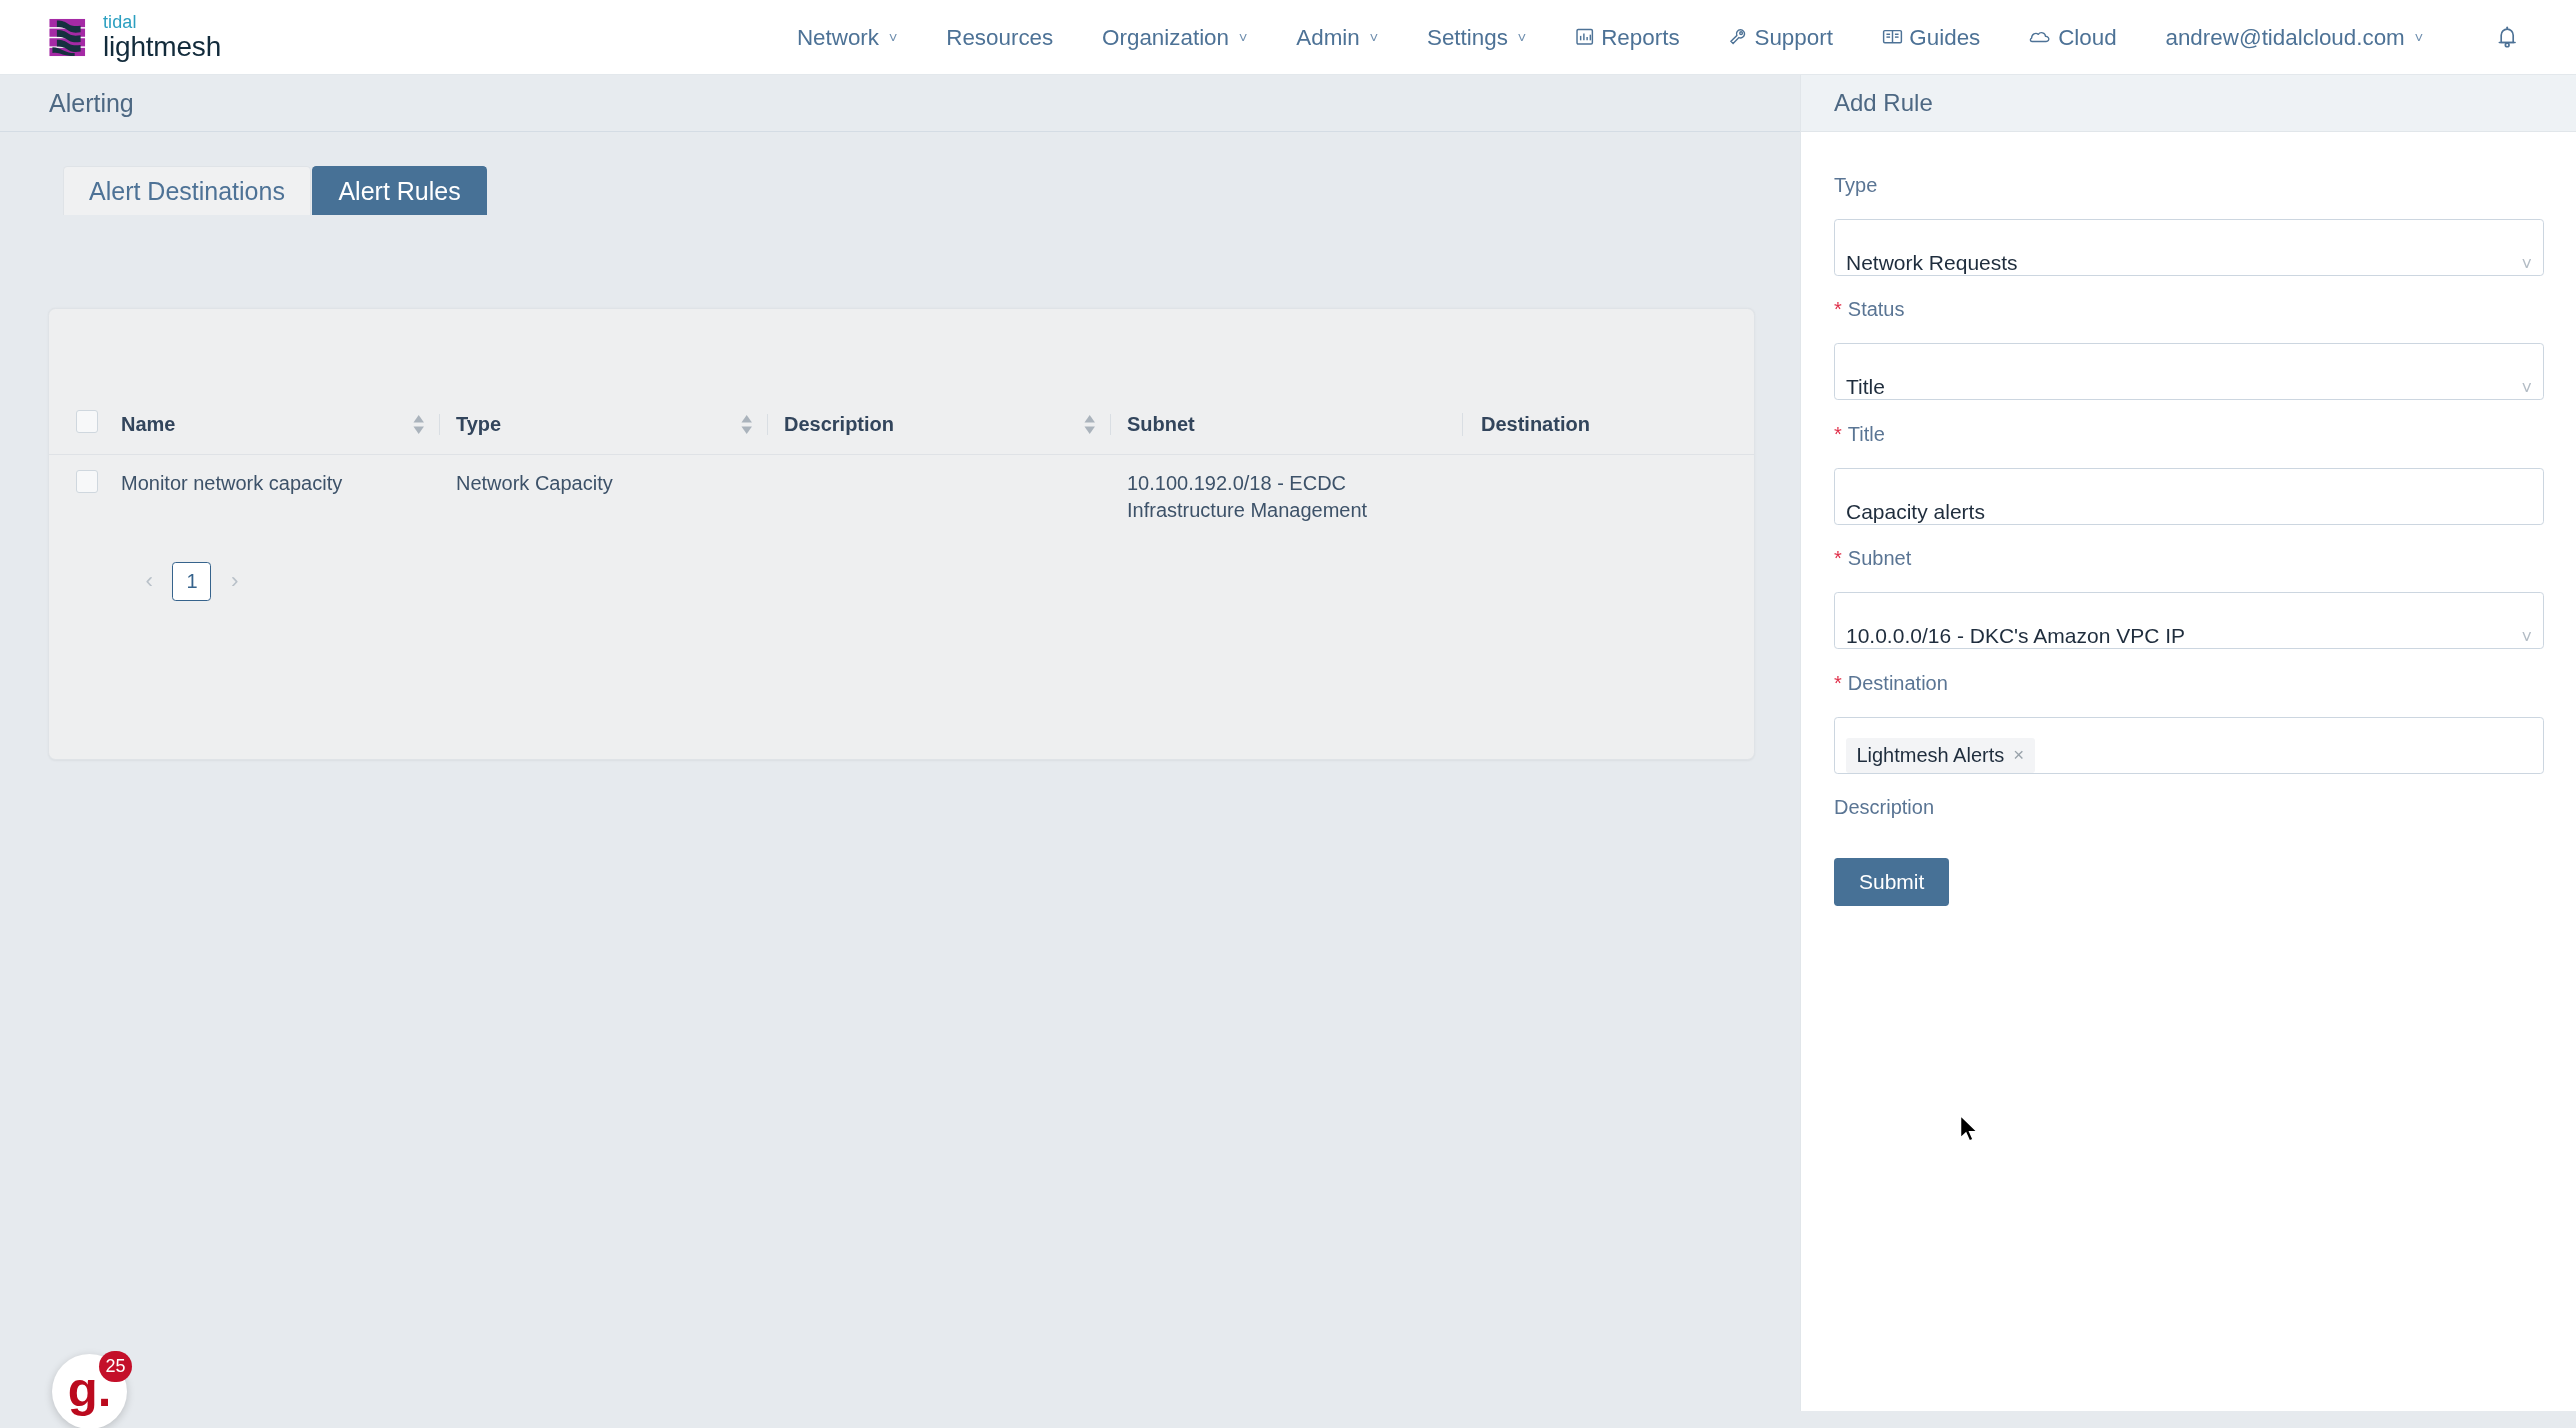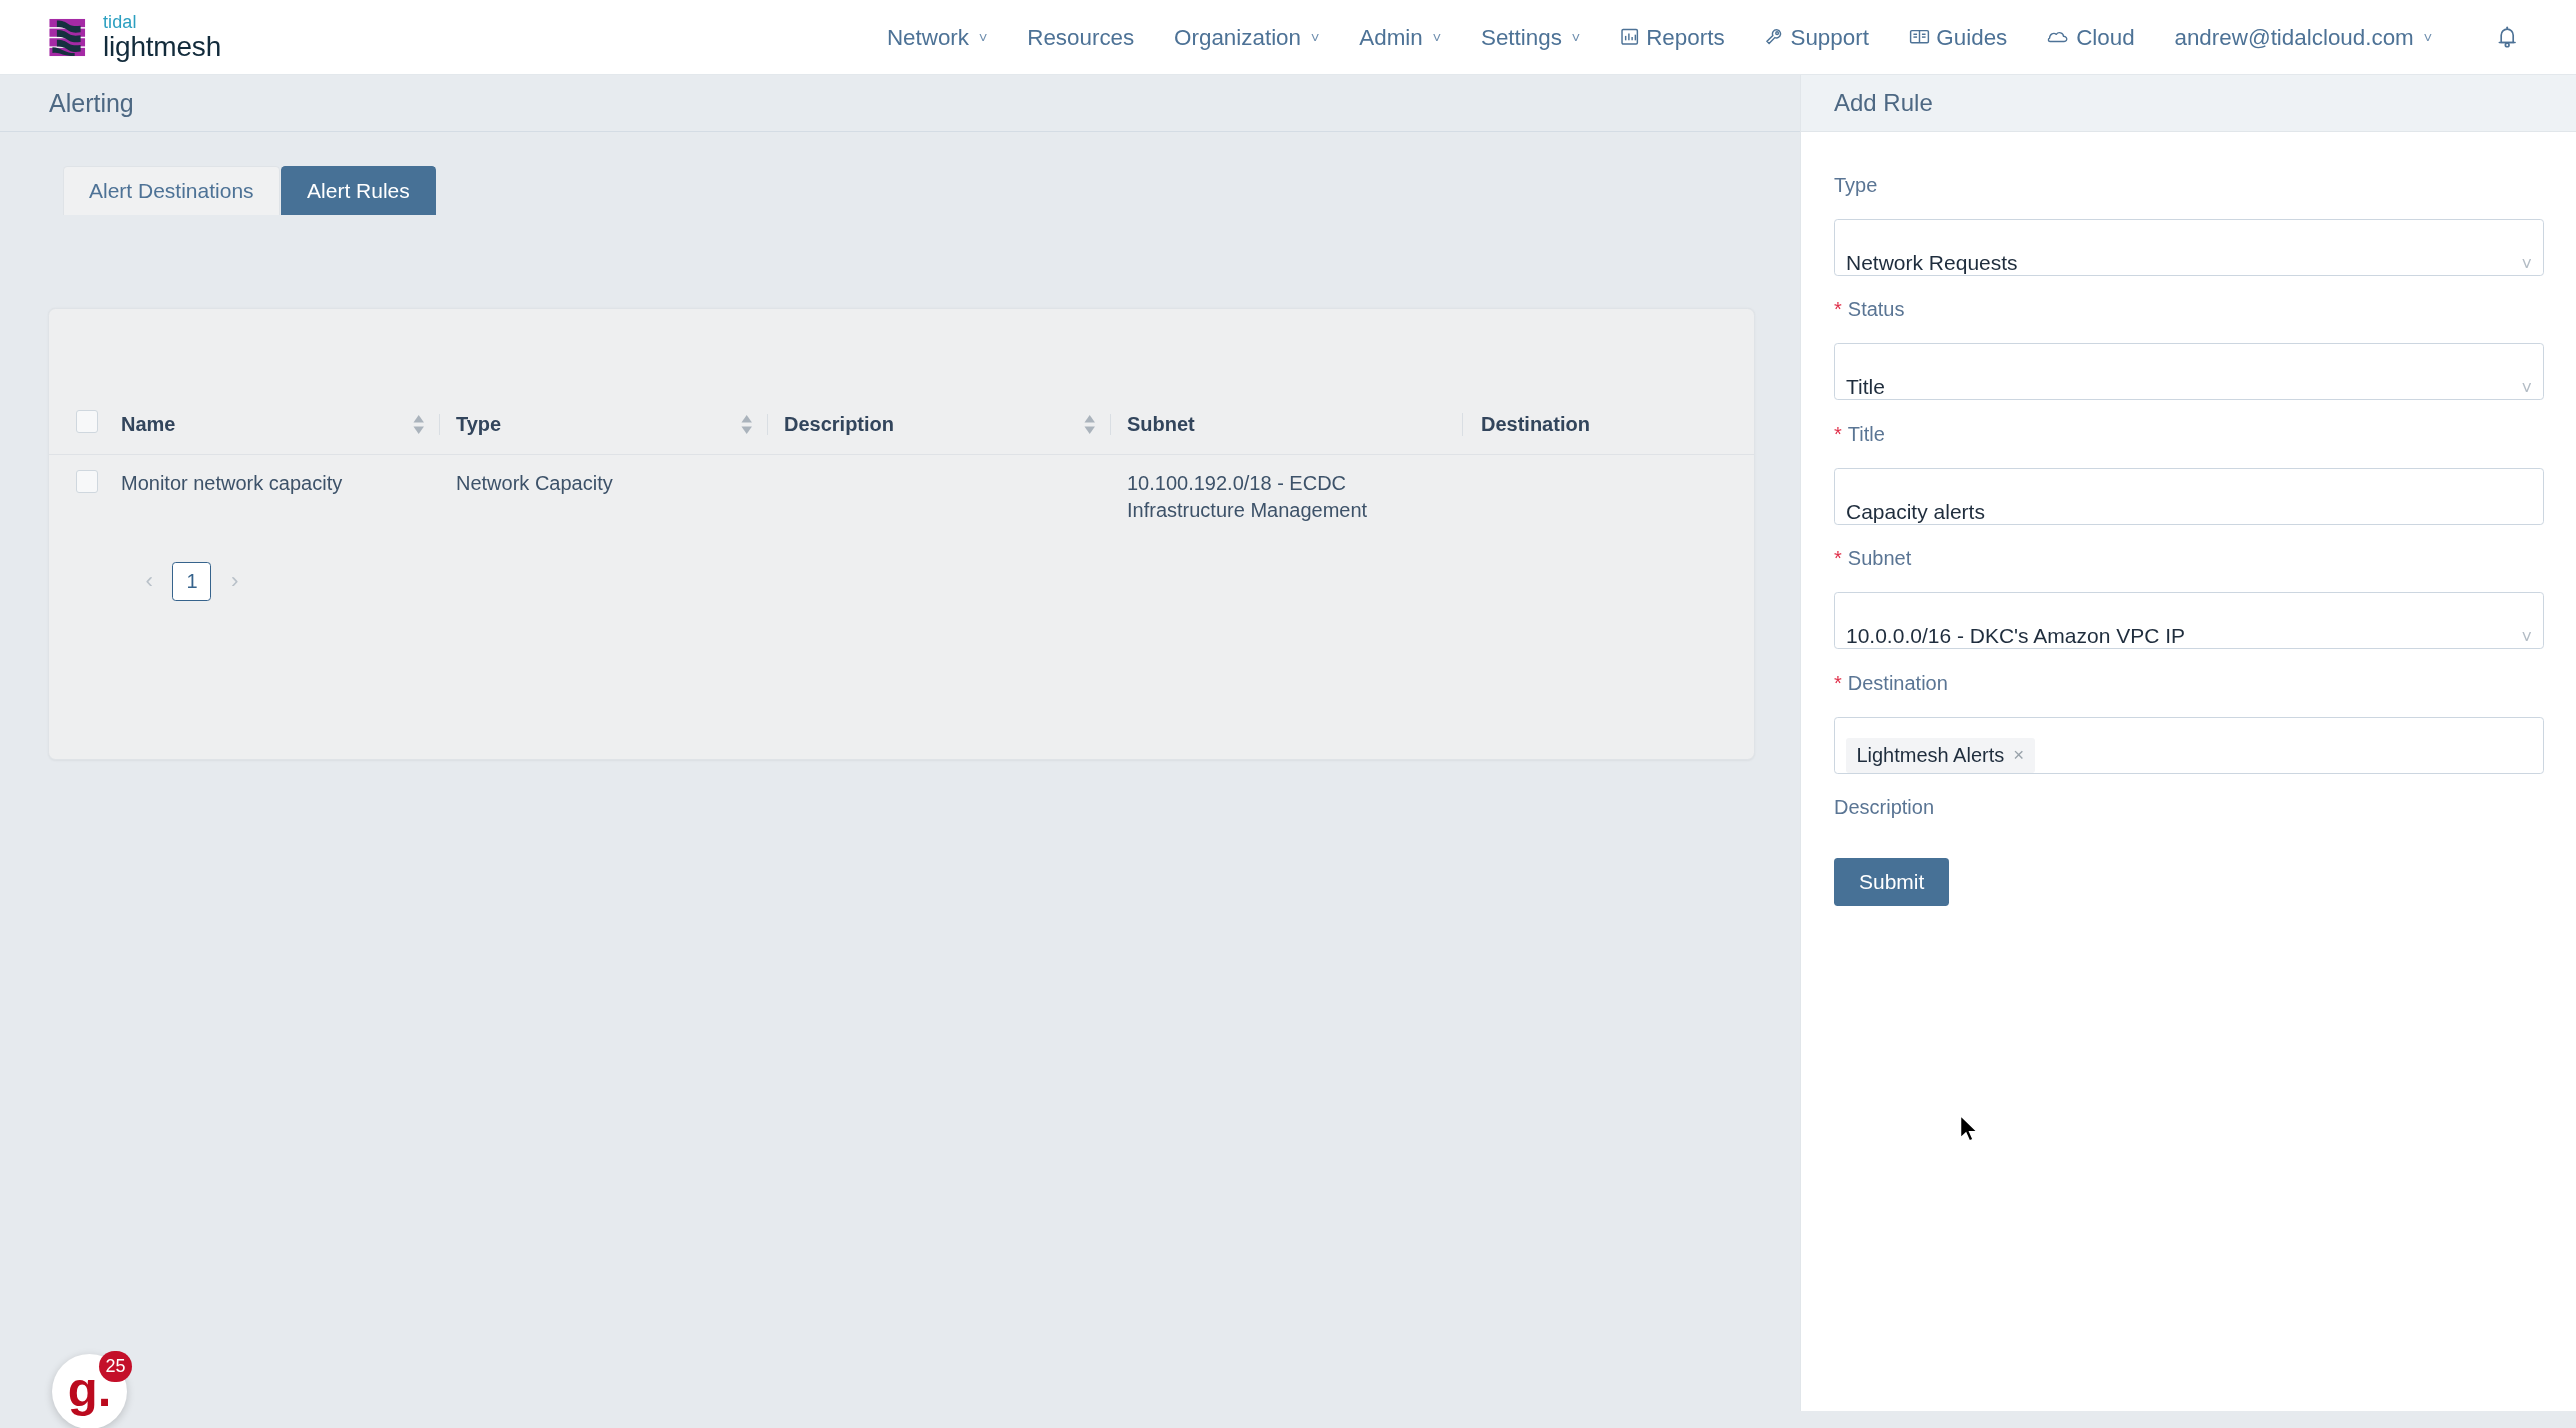--- a/index.html
+++ b/index.html
@@ -20,21 +20,21 @@
   .logo-wrap {
     display: flex; align-items: center; margin-left: 45px; gap: 12px;
   }
   .logo-mark { width: 46px; height: 43px; display: block; }
   .logo-text { display: flex; flex-direction: column; line-height: 1; }
   .logo-tidal { font-size: 18px; color: #2b9fc0; letter-spacing: 0.1px; }
   .logo-light { font-size: 28px; color: #122b3b; letter-spacing: -0.2px; margin-top: 1.5px; }
 
   .nav-right {
     margin-left: auto; display: flex; 
-    padding-right: 43px; gap: 7px;
+    padding-right: 43px; gap: 16px;
   }
   .nav-item {
     display: flex; align-items: center; gap: 6.7px;
     color: #4d7296; font-size: 22.4px;
     padding: 0 16.4px; height: 75px; line-height: 75px;
     white-space: nowrap; cursor: pointer;
   }
   .nav-item .caret { font-size: 15px; color: #6f8faf; margin-left: 3px; }
   .nav-ico { display: inline-flex; align-items: center; }
   .bell-btn { padding: 0 15px 0 40px; }
@@ -50,21 +50,21 @@
     display: flex; align-items: center;
     padding-left: 49px;
     border-bottom: 0.7px solid #d4dce4;
     background: #e7ebef;
   }
   .page-title { font-size: 25px; color: #4d6883; }
 
   .tabs { display: flex; padding: 34px 0 0 63px; }
   .tab {
     height: 49px; display: flex; align-items: center; justify-content: center;
-    padding: 0 25px; font-size: 21px; cursor: pointer;
+    padding: 0 25px; font-size: 25px; cursor: pointer;
     border-radius: 4.5px 4.5px 0 0;
   }
   .tab.inactive {
     background: #f0f1f2; color: #4d7296;
     border: 0.7px solid #dfe3e7; border-bottom: none;
   }
   .tab.active {
     background: #477196; color: #ffffff;
     border: 0.7px solid #477196; border-bottom: none;
     margin-left: 1.5px;

